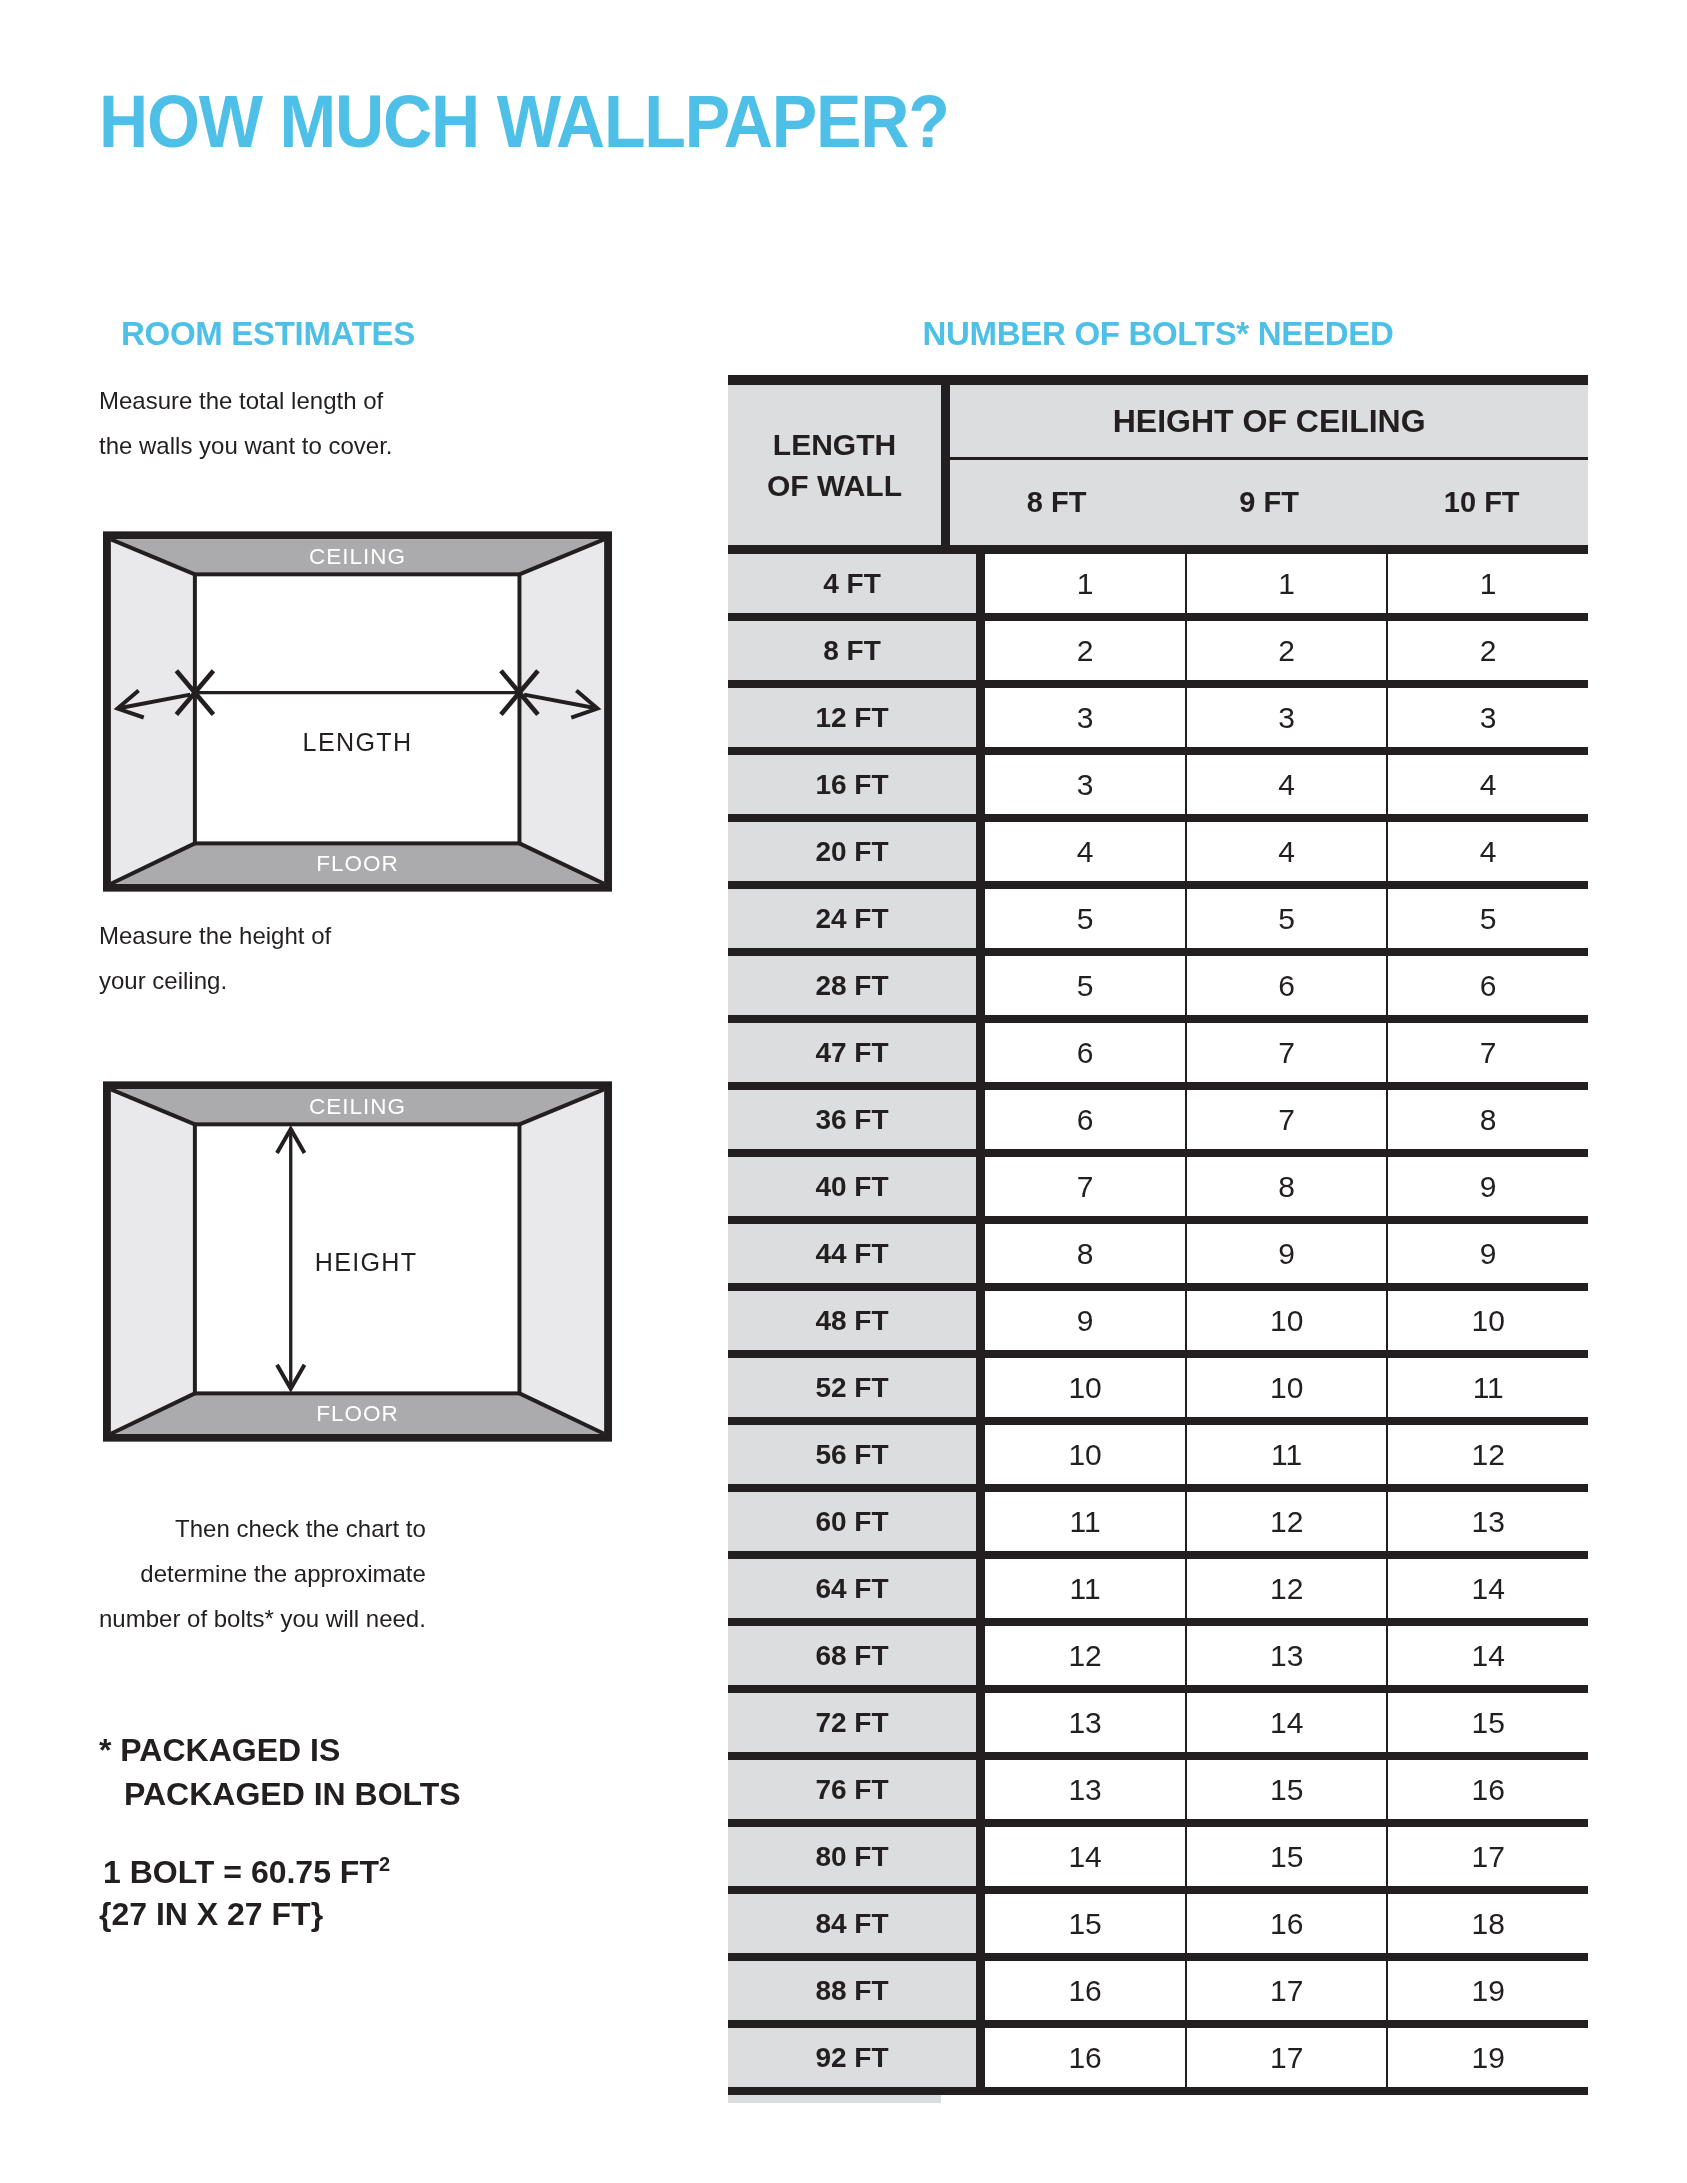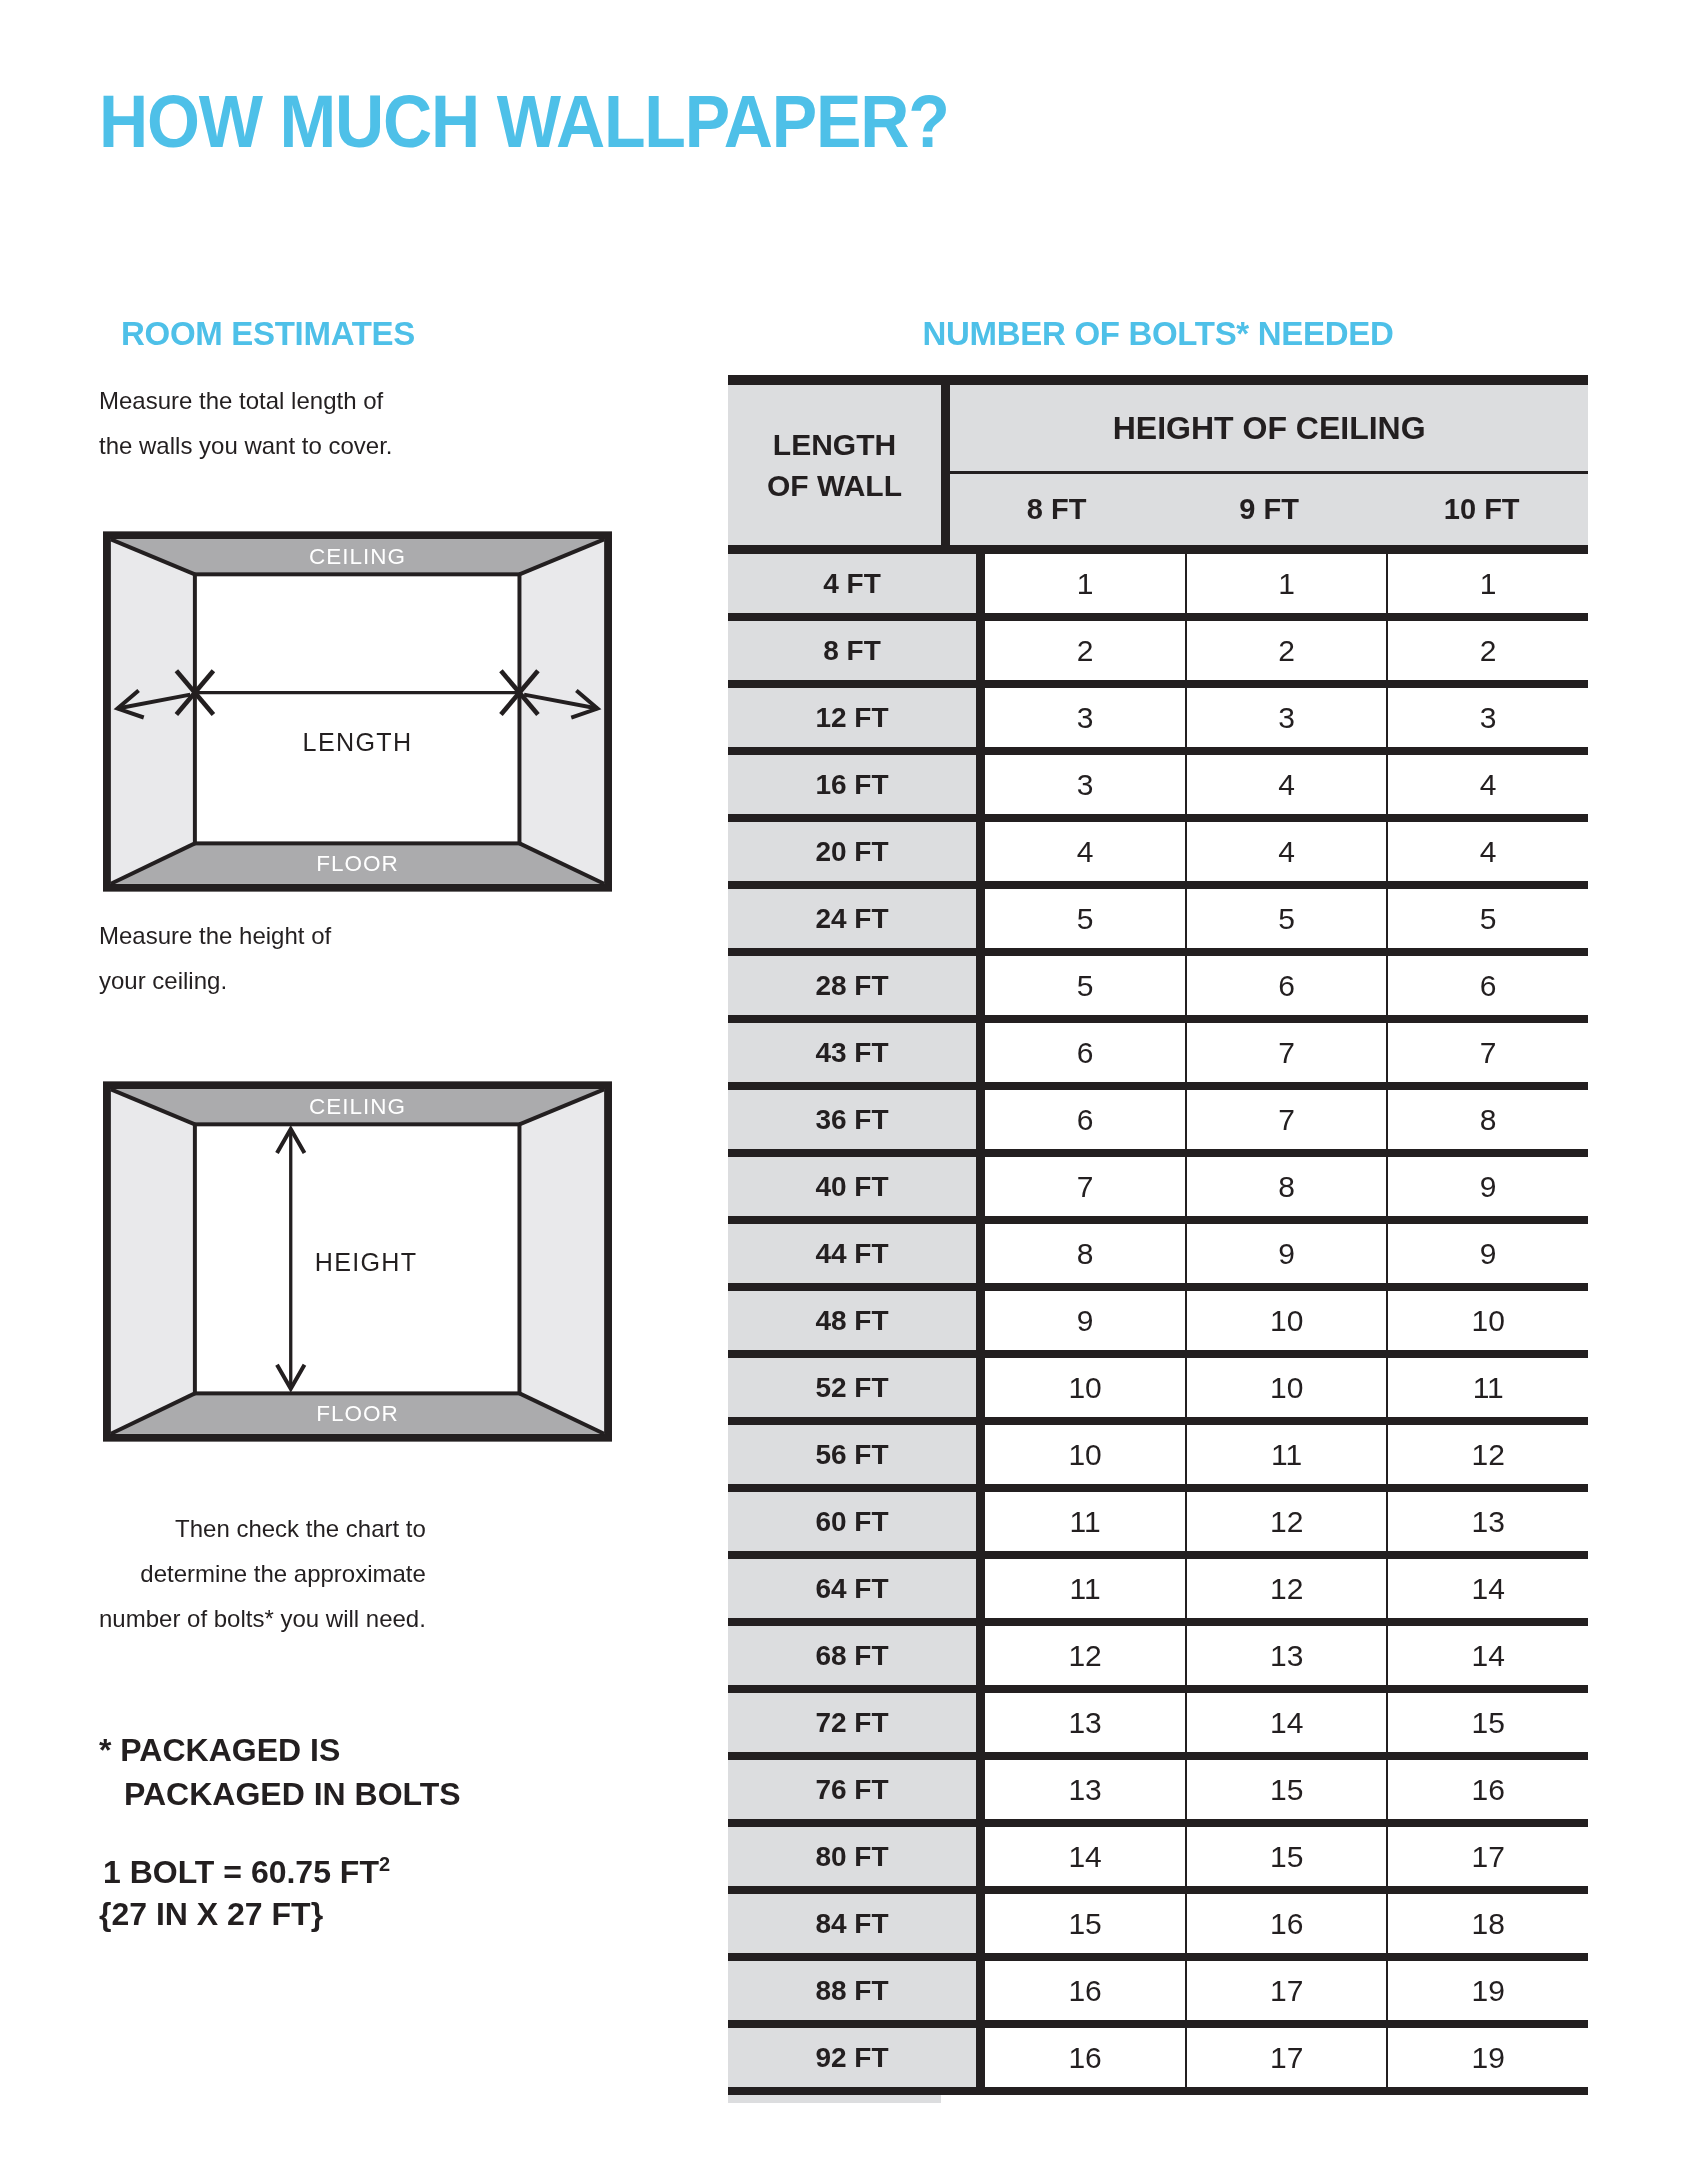--- a/index.html
+++ b/index.html
@@ -59,21 +59,21 @@
   .t-header{display:flex;height:160px;}
   .t-rowhead{
     width:213px;background:var(--cell);
     display:flex;align-items:center;justify-content:center;
     font-size:30px;font-weight:bold;line-height:41px;
     text-align:center;white-space:pre-line;
   }
   .t-vdiv{width:9.3px;background:var(--ink);flex:0 0 9.3px;}
   .t-headright{flex:1;background:var(--cell);display:flex;flex-direction:column;}
   .t-group{
-    height:86px;display:flex;align-items:center;justify-content:center;
+    height:72px;display:flex;align-items:center;justify-content:center;
     font-size:32px;font-weight:bold;
   }
   .t-hdiv{height:3.3px;background:var(--ink);}
   .t-subcols{flex:1;display:flex;}
   .t-subcols .t-subcol{
     flex:1;display:flex;align-items:center;justify-content:center;
     font-size:29px;font-weight:bold;
   }
   .t-thick{height:9.3px;background:var(--ink);}
   .t-row{display:flex;height:59px;border-bottom:8px solid var(--ink);box-sizing:content-box;}
@@ -232,21 +232,21 @@
           <div class="t-cell">5</div>
         </div>
         <div class="t-row">
           <div class="t-label">28 FT</div>
           <div class="t-vdiv"></div>
           <div class="t-cell">5</div>
           <div class="t-cell">6</div>
           <div class="t-cell">6</div>
         </div>
         <div class="t-row">
-          <div class="t-label">43 FT</div>
+          <div class="t-label">47 FT</div>
           <div class="t-vdiv"></div>
           <div class="t-cell">6</div>
           <div class="t-cell">7</div>
           <div class="t-cell">7</div>
         </div>
         <div class="t-row">
           <div class="t-label">36 FT</div>
           <div class="t-vdiv"></div>
           <div class="t-cell">6</div>
           <div class="t-cell">7</div>

